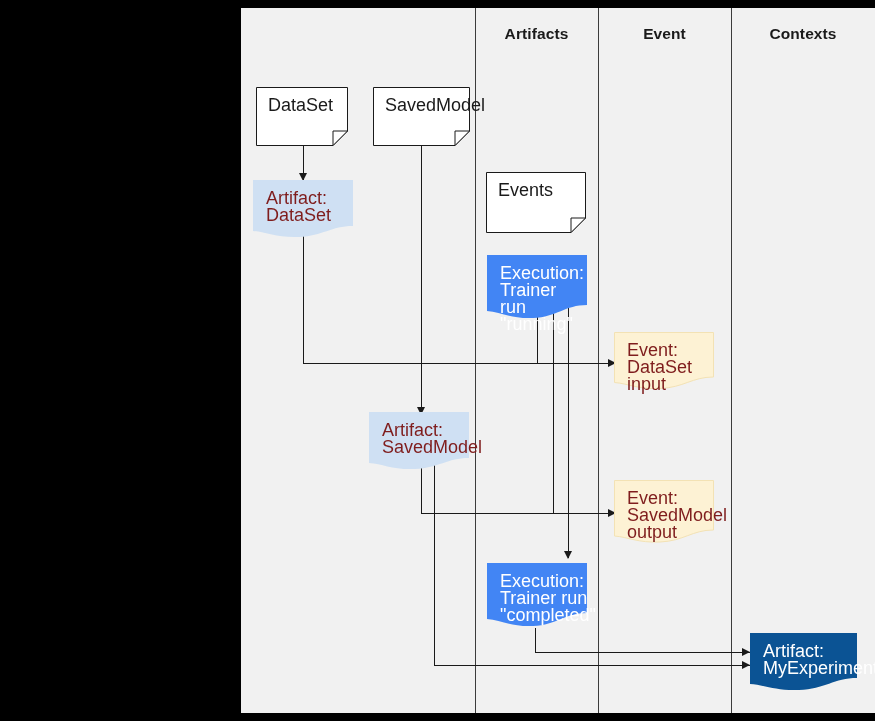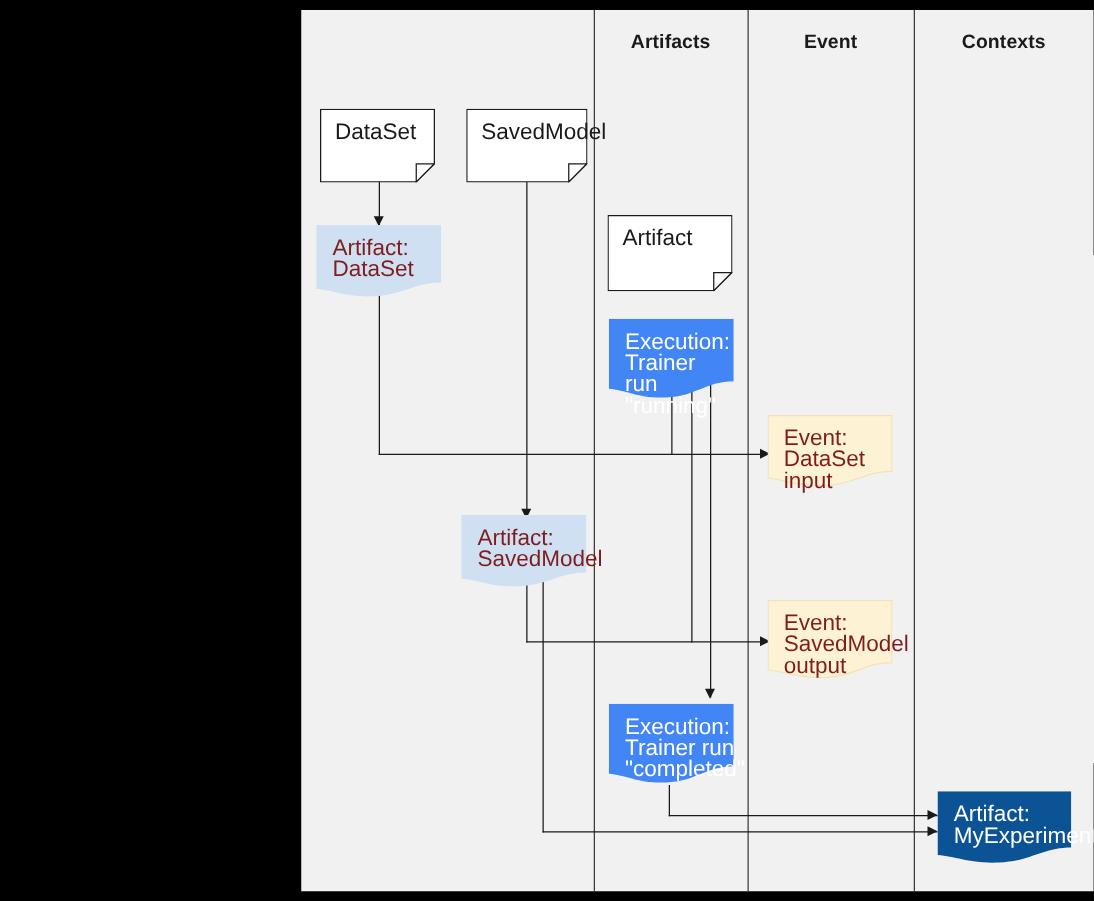--- a/index.html
+++ b/index.html
@@ -162,21 +162,21 @@
       </svg>
       <div class="node-label">Artifact:
 SavedModel</div>
     </div>
 
     <div class="node doc-node" style="left:245px; top:164px; width:100px; height:61px;">
       <svg width="100" height="61" viewBox="0 0 100 61">
         <path d="M0.5 0.5 H99.5 V46 L85 60.5 H0.5 Z" fill="#ffffff" stroke="#1a1a1a" stroke-width="1"></path>
         <path d="M85 60.5 V46 H99.5 Z" fill="#ffffff" stroke="#1a1a1a" stroke-width="1"></path>
       </svg>
-      <div class="node-label">Artifact</div>
+      <div class="node-label">Events</div>
     </div>
 
     <div class="node wave-node dark" style="left:246px; top:247px; width:100px; height:64px;">
       <svg width="100" height="64" viewBox="0 0 100 64">
         <path d="M0 0 H100 V50 C78 50 70 62 46 63 C24 64 14 57 0 56 Z" fill="#4285f4"></path>
       </svg>
       <div class="node-label">Execution:
 Trainer run
 "running"</div>
     </div>

